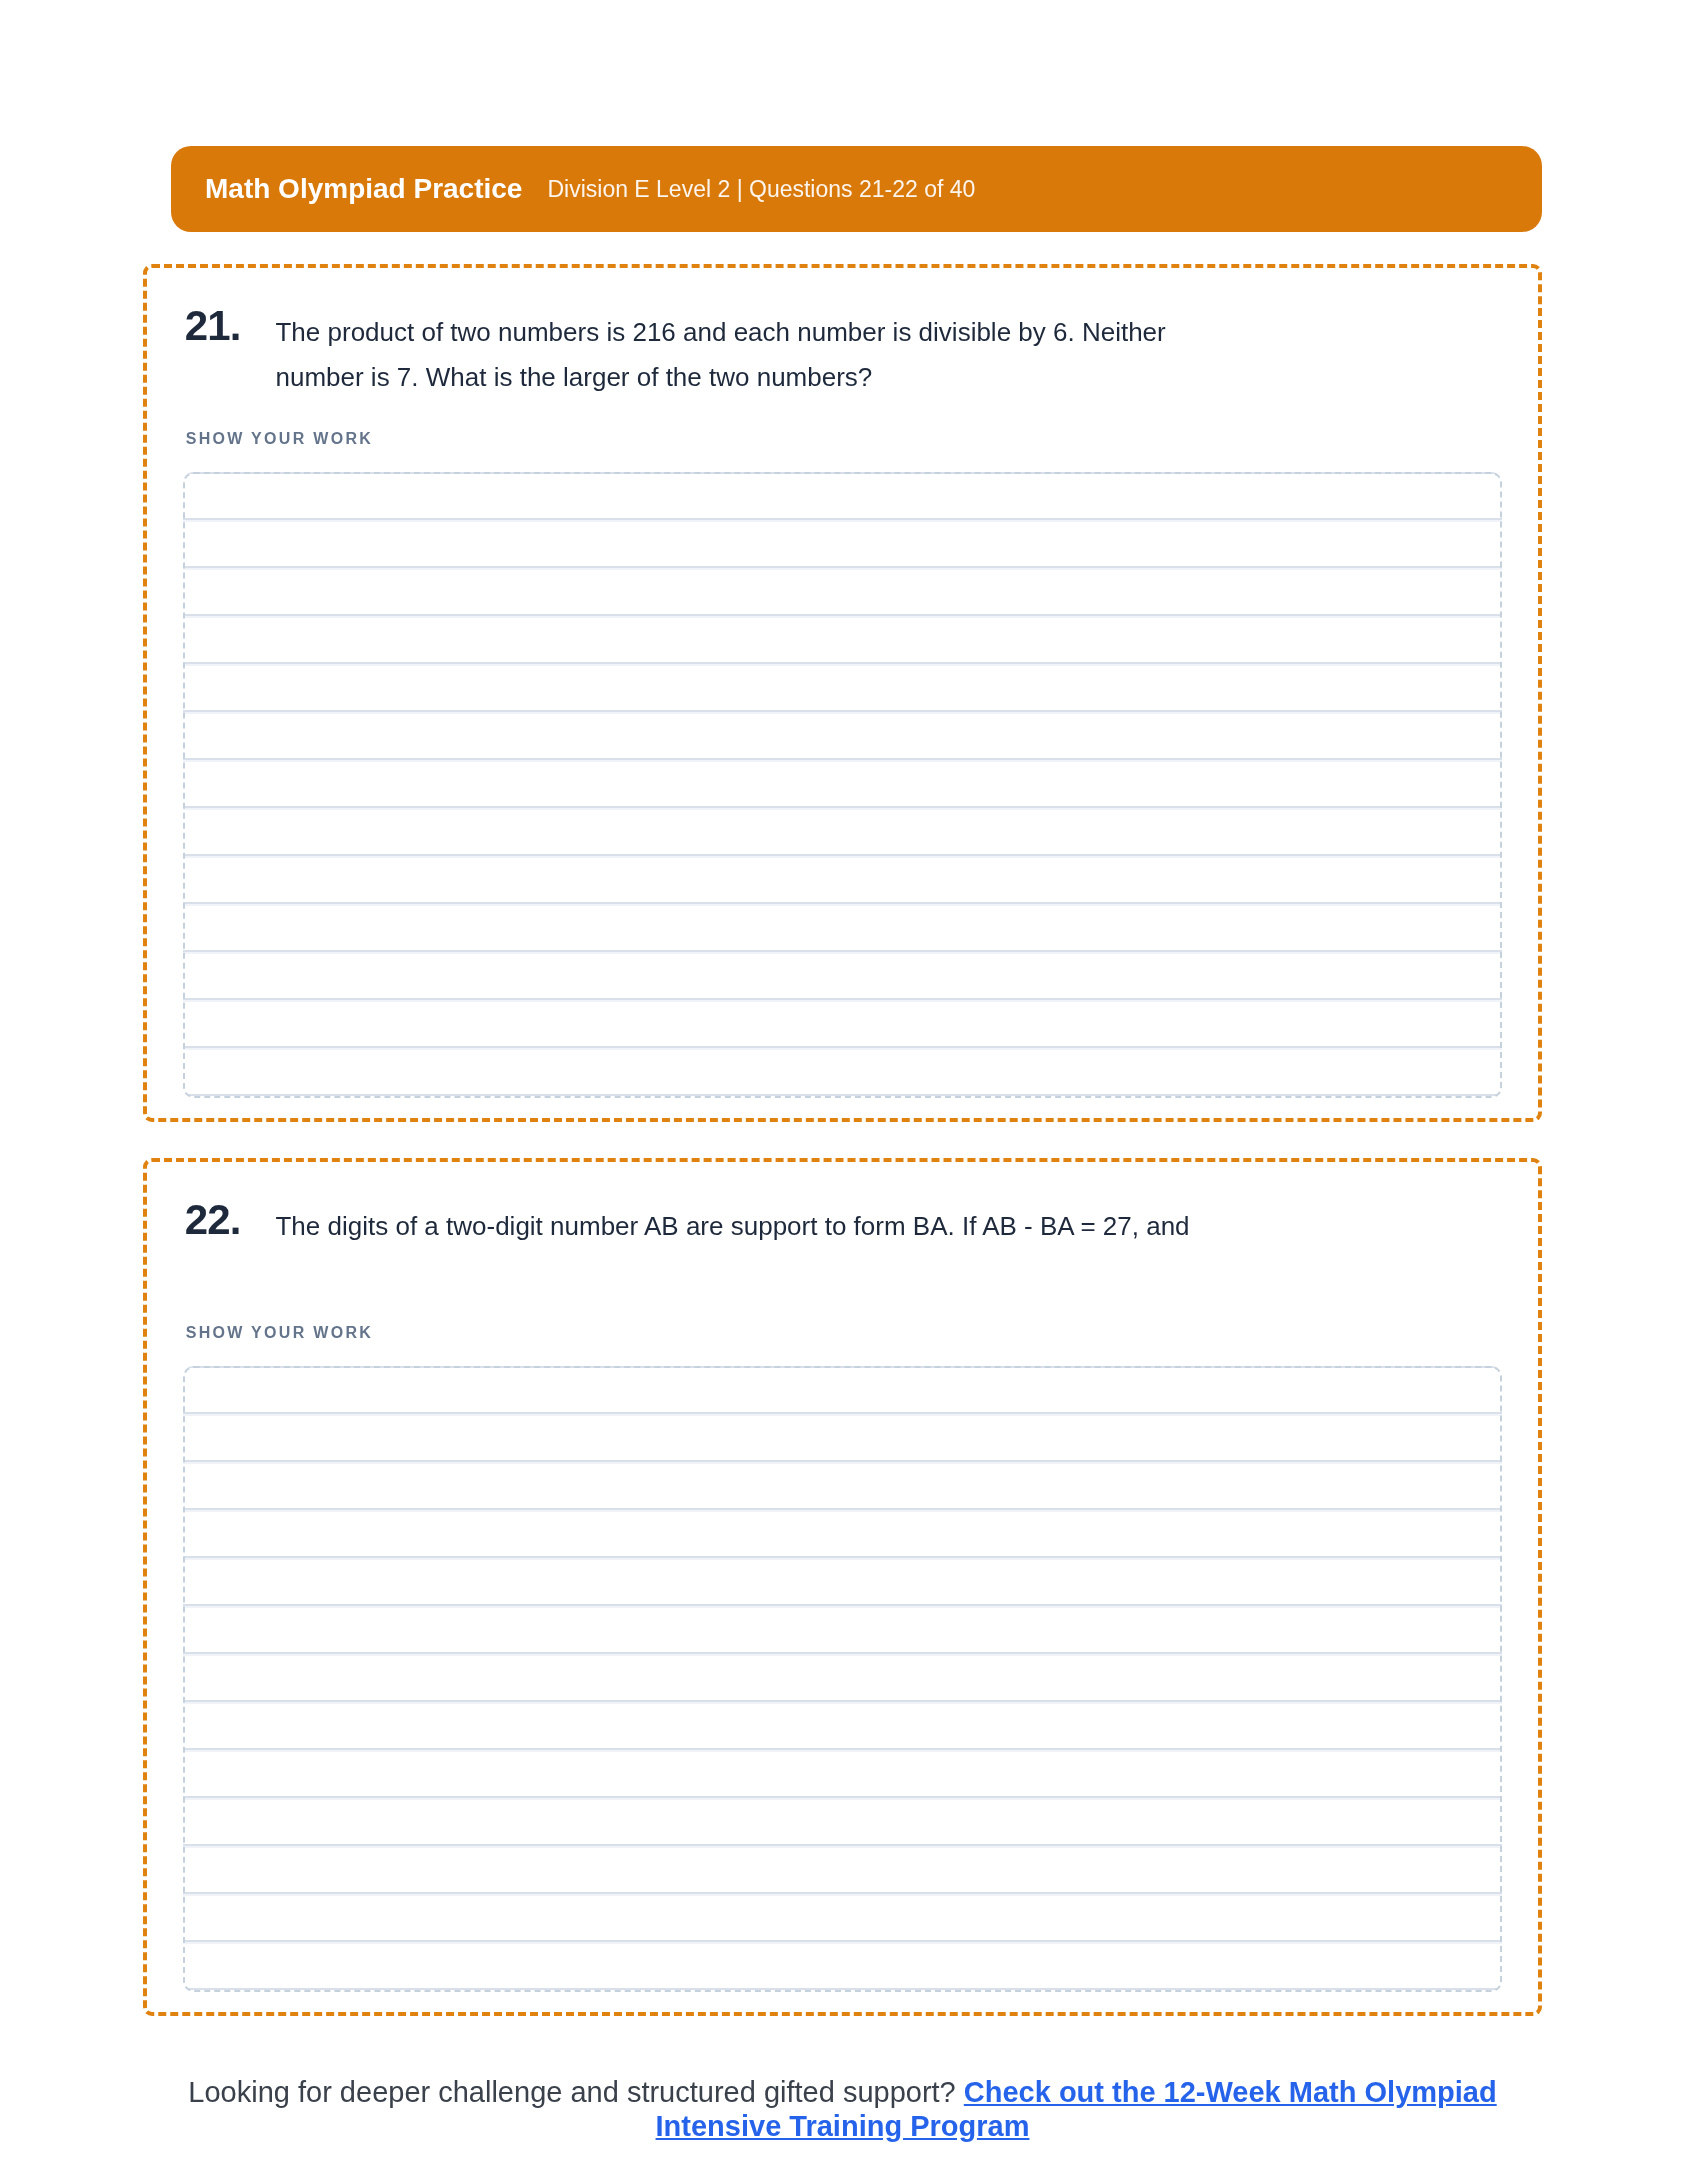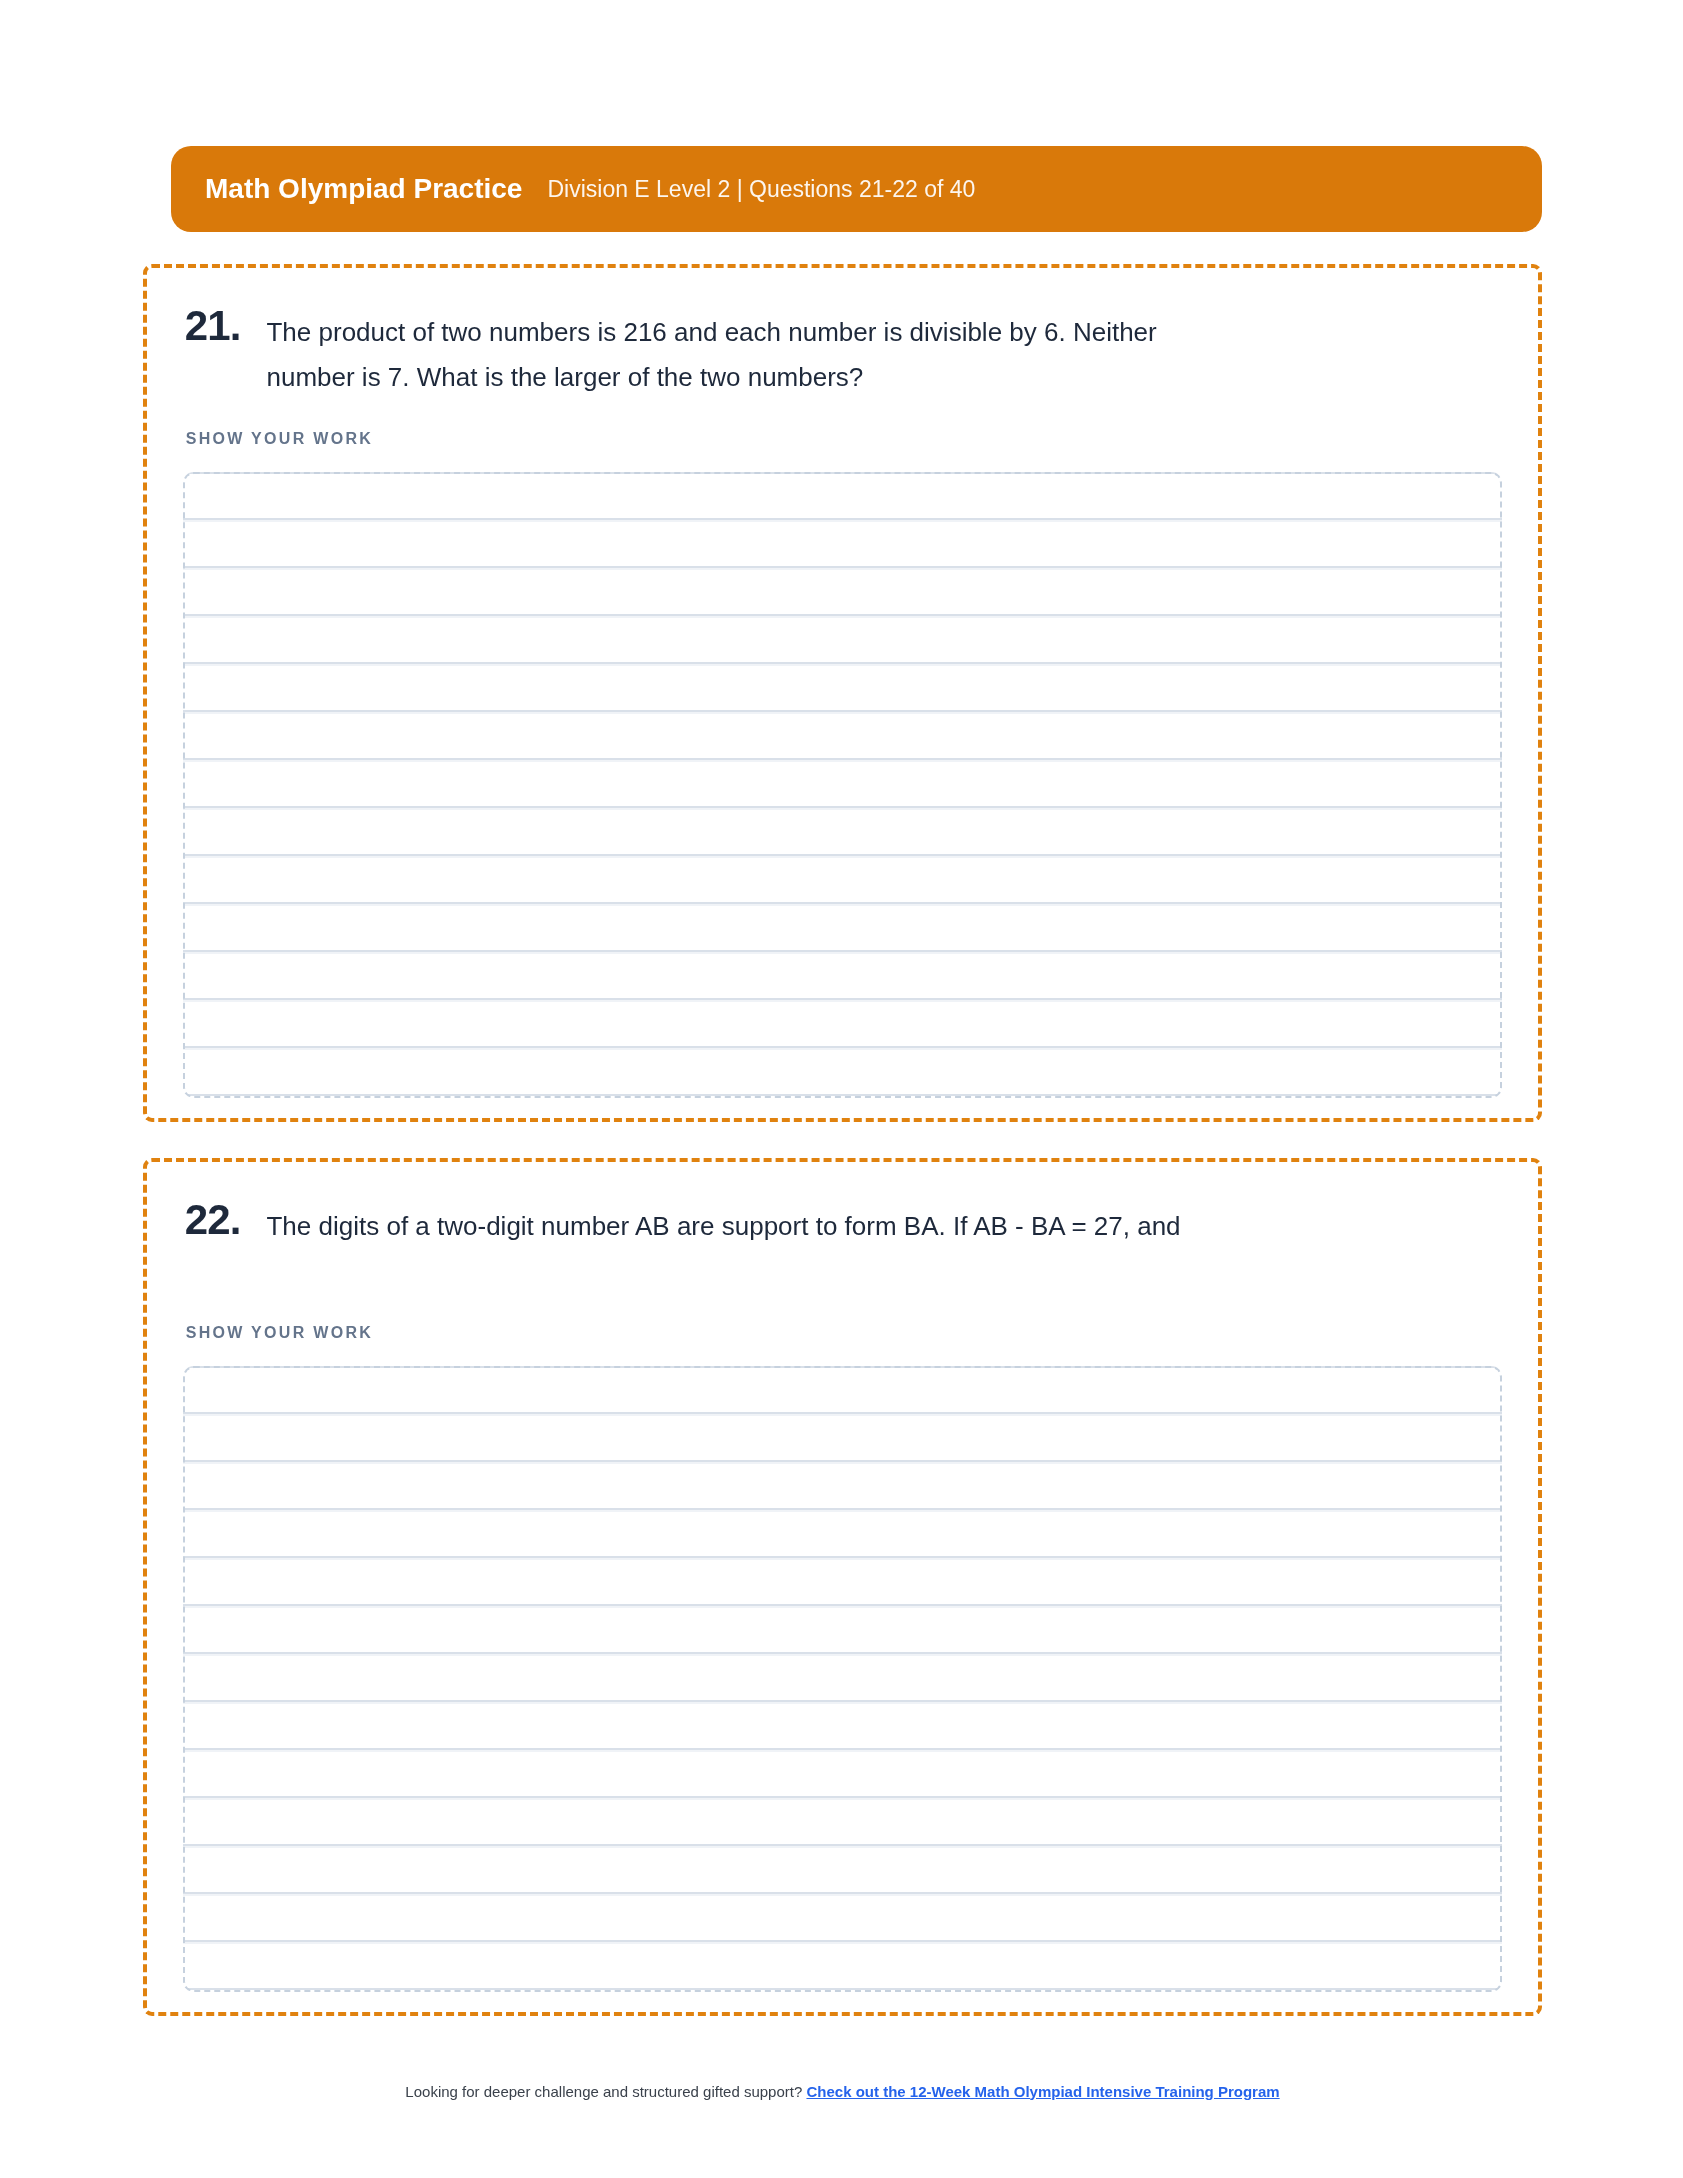--- a/index.html
+++ b/index.html
@@ -47,21 +47,21 @@
     border-radius: 9px;
     padding: 31px 36px 29px 36px;
     height: 858px;
   }
   .panel-1 { margin-top: 31.5px; }
   .panel-2 { margin-top: 36px; }
 
   .q-row {
     display: flex;
     align-items: flex-start;
-    gap: 26px;
+    gap: 35px;
     margin: 5.4px 0 0 1.8px;
     height: 126px;
   }
   .q-num {
     font-size: 42px;
     font-weight: 800;
     color: #1E293B;
     line-height: 1.05;
     letter-spacing: -0.9px;
   }
@@ -90,21 +90,21 @@
       transparent 0px, transparent 44px,
       #D9E0E9 44px, #D9E0E9 46px,
       #F0F3F7 46px, #F0F3F7 48px
     );
   }
 
   
   .footer {
     margin-top: 59px;
     text-align: center;
-    font-size: 15px;
+    font-size: 29px;
     line-height: 34px;
     color: #3A414B;
     padding: 0 3.6px;
   }
   .footer a {
     color: #2563EB;
     font-weight: bold;
     text-decoration: underline;
     cursor: pointer;
   }

